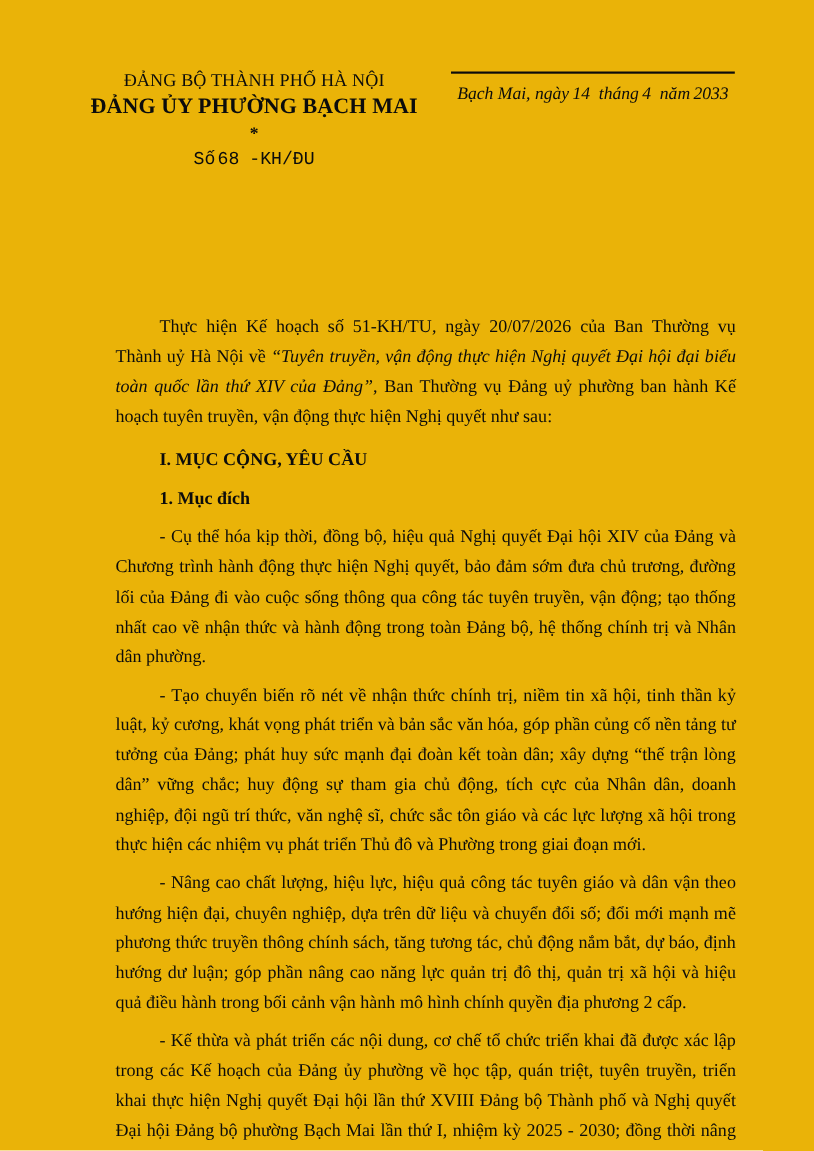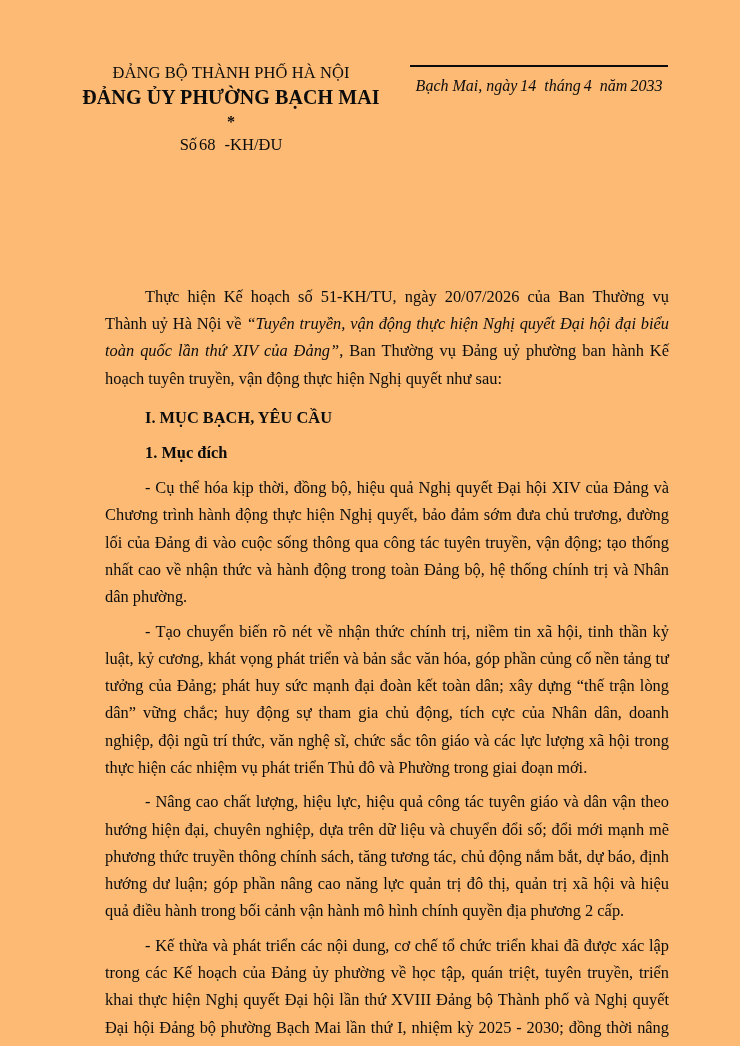--- a/index.html
+++ b/index.html
@@ -7,21 +7,21 @@
     margin: 0;
     padding: 0;
     background: #ffffff;
   }
 
   .page {
     position: relative;
     width: 740px;
     height: 1046px;
     margin: 0 auto;
-    background: #fdba74;
+    background: #eab308;
     overflow: hidden;
     font-family: "Liberation Serif", "DejaVu Serif", serif;
     color: #0c0c0c;
     -webkit-font-smoothing: antialiased;
   }
 
   
   .doc-header {
     position: absolute;
     top: 62px;
@@ -62,20 +62,21 @@
     font-size: 16px;
     line-height: 1.2;
     margin-top: 1px;
     font-weight: bold;
   }
 
   .doc-number {
     font-size: 16.5px;
     margin-top: 4px;
     white-space: nowrap;
+    font-family: Liberation Mono, monospace;
   }
   .doc-number .num-gap { margin-left: 2px; }
   .doc-number .suffix-gap { margin-left: 9px; }
 
   .national-title {
     font-size: 17.5px;
     font-weight: bold;
     letter-spacing: .2px;
     display: inline-block;
     white-space: nowrap;
@@ -195,21 +196,21 @@
       </div>
     </div>
 
   </div>
 
 
   <div class="body-block">
 
     <p class="para"><span>Thực hiện Kế hoạch số 51-KH/TU, ngày 20/07/2026 của Ban Thường vụ Thành uỷ Hà Nội về </span><em class="q">“Tuyên truyền, vận động thực hiện Nghị quyết Đại hội đại biểu toàn quốc lần thứ XIV của Đảng”</em><span>, Ban Thường vụ Đảng uỷ phường ban hành Kế hoạch tuyên truyền, vận động thực hiện Nghị quyết như sau:</span></p>
 
-    <p class="heading-1">I. MỤC BẠCH, YÊU CẦU</p>
+    <p class="heading-1">I. MỤC CỘNG, YÊU CẦU</p>
 
     <p class="heading-2">1. Mục đích</p>
 
     <p class="para">- Cụ thể hóa kịp thời, đồng bộ, hiệu quả Nghị quyết Đại hội XIV của Đảng và Chương trình hành động thực hiện Nghị quyết, bảo đảm sớm đưa chủ trương, đường lối của Đảng đi vào cuộc sống thông qua công tác tuyên truyền, vận động; tạo thống nhất cao về nhận thức và hành động trong toàn Đảng bộ, hệ thống chính trị và Nhân dân phường.</p>
 
     <p class="para">- Tạo chuyển biến rõ nét về nhận thức chính trị, niềm tin xã hội, tinh thần kỷ luật, kỷ cương, khát vọng phát triển và bản sắc văn hóa, góp phần củng cố nền tảng tư tưởng của Đảng; phát huy sức mạnh đại đoàn kết toàn dân; xây dựng “thế trận lòng dân” vững chắc; huy động sự tham gia chủ động, tích cực của Nhân dân, doanh nghiệp, đội ngũ trí thức, văn nghệ sĩ, chức sắc tôn giáo và các lực lượng xã hội trong thực hiện các nhiệm vụ phát triển Thủ đô và Phường trong giai đoạn mới.</p>
 
     <p class="para">- Nâng cao chất lượng, hiệu lực, hiệu quả công tác tuyên giáo và dân vận theo hướng hiện đại, chuyên nghiệp, dựa trên dữ liệu và chuyển đổi số; đổi mới mạnh mẽ phương thức truyền thông chính sách, tăng tương tác, chủ động nắm bắt, dự báo, định hướng dư luận; góp phần nâng cao năng lực quản trị đô thị, quản trị xã hội và hiệu quả điều hành trong bối cảnh vận hành mô hình chính quyền địa phương 2 cấp.</p>
 
     <p class="para">- Kế thừa và phát triển các nội dung, cơ chế tổ chức triển khai đã được xác lập trong các Kế hoạch của Đảng ủy phường về học tập, quán triệt, tuyên truyền, triển khai thực hiện Nghị quyết Đại hội lần thứ XVIII Đảng bộ Thành phố và Nghị quyết Đại hội Đảng bộ phường Bạch Mai lần thứ I, nhiệm kỳ 2025 - 2030; đồng thời nâng cấp các nhiệm vụ tuyên truyền, vận động theo các điểm mới của Nghị quyết Đại hội XIV và các nghị quyết chiến lược của Bộ Chính trị.</p>

